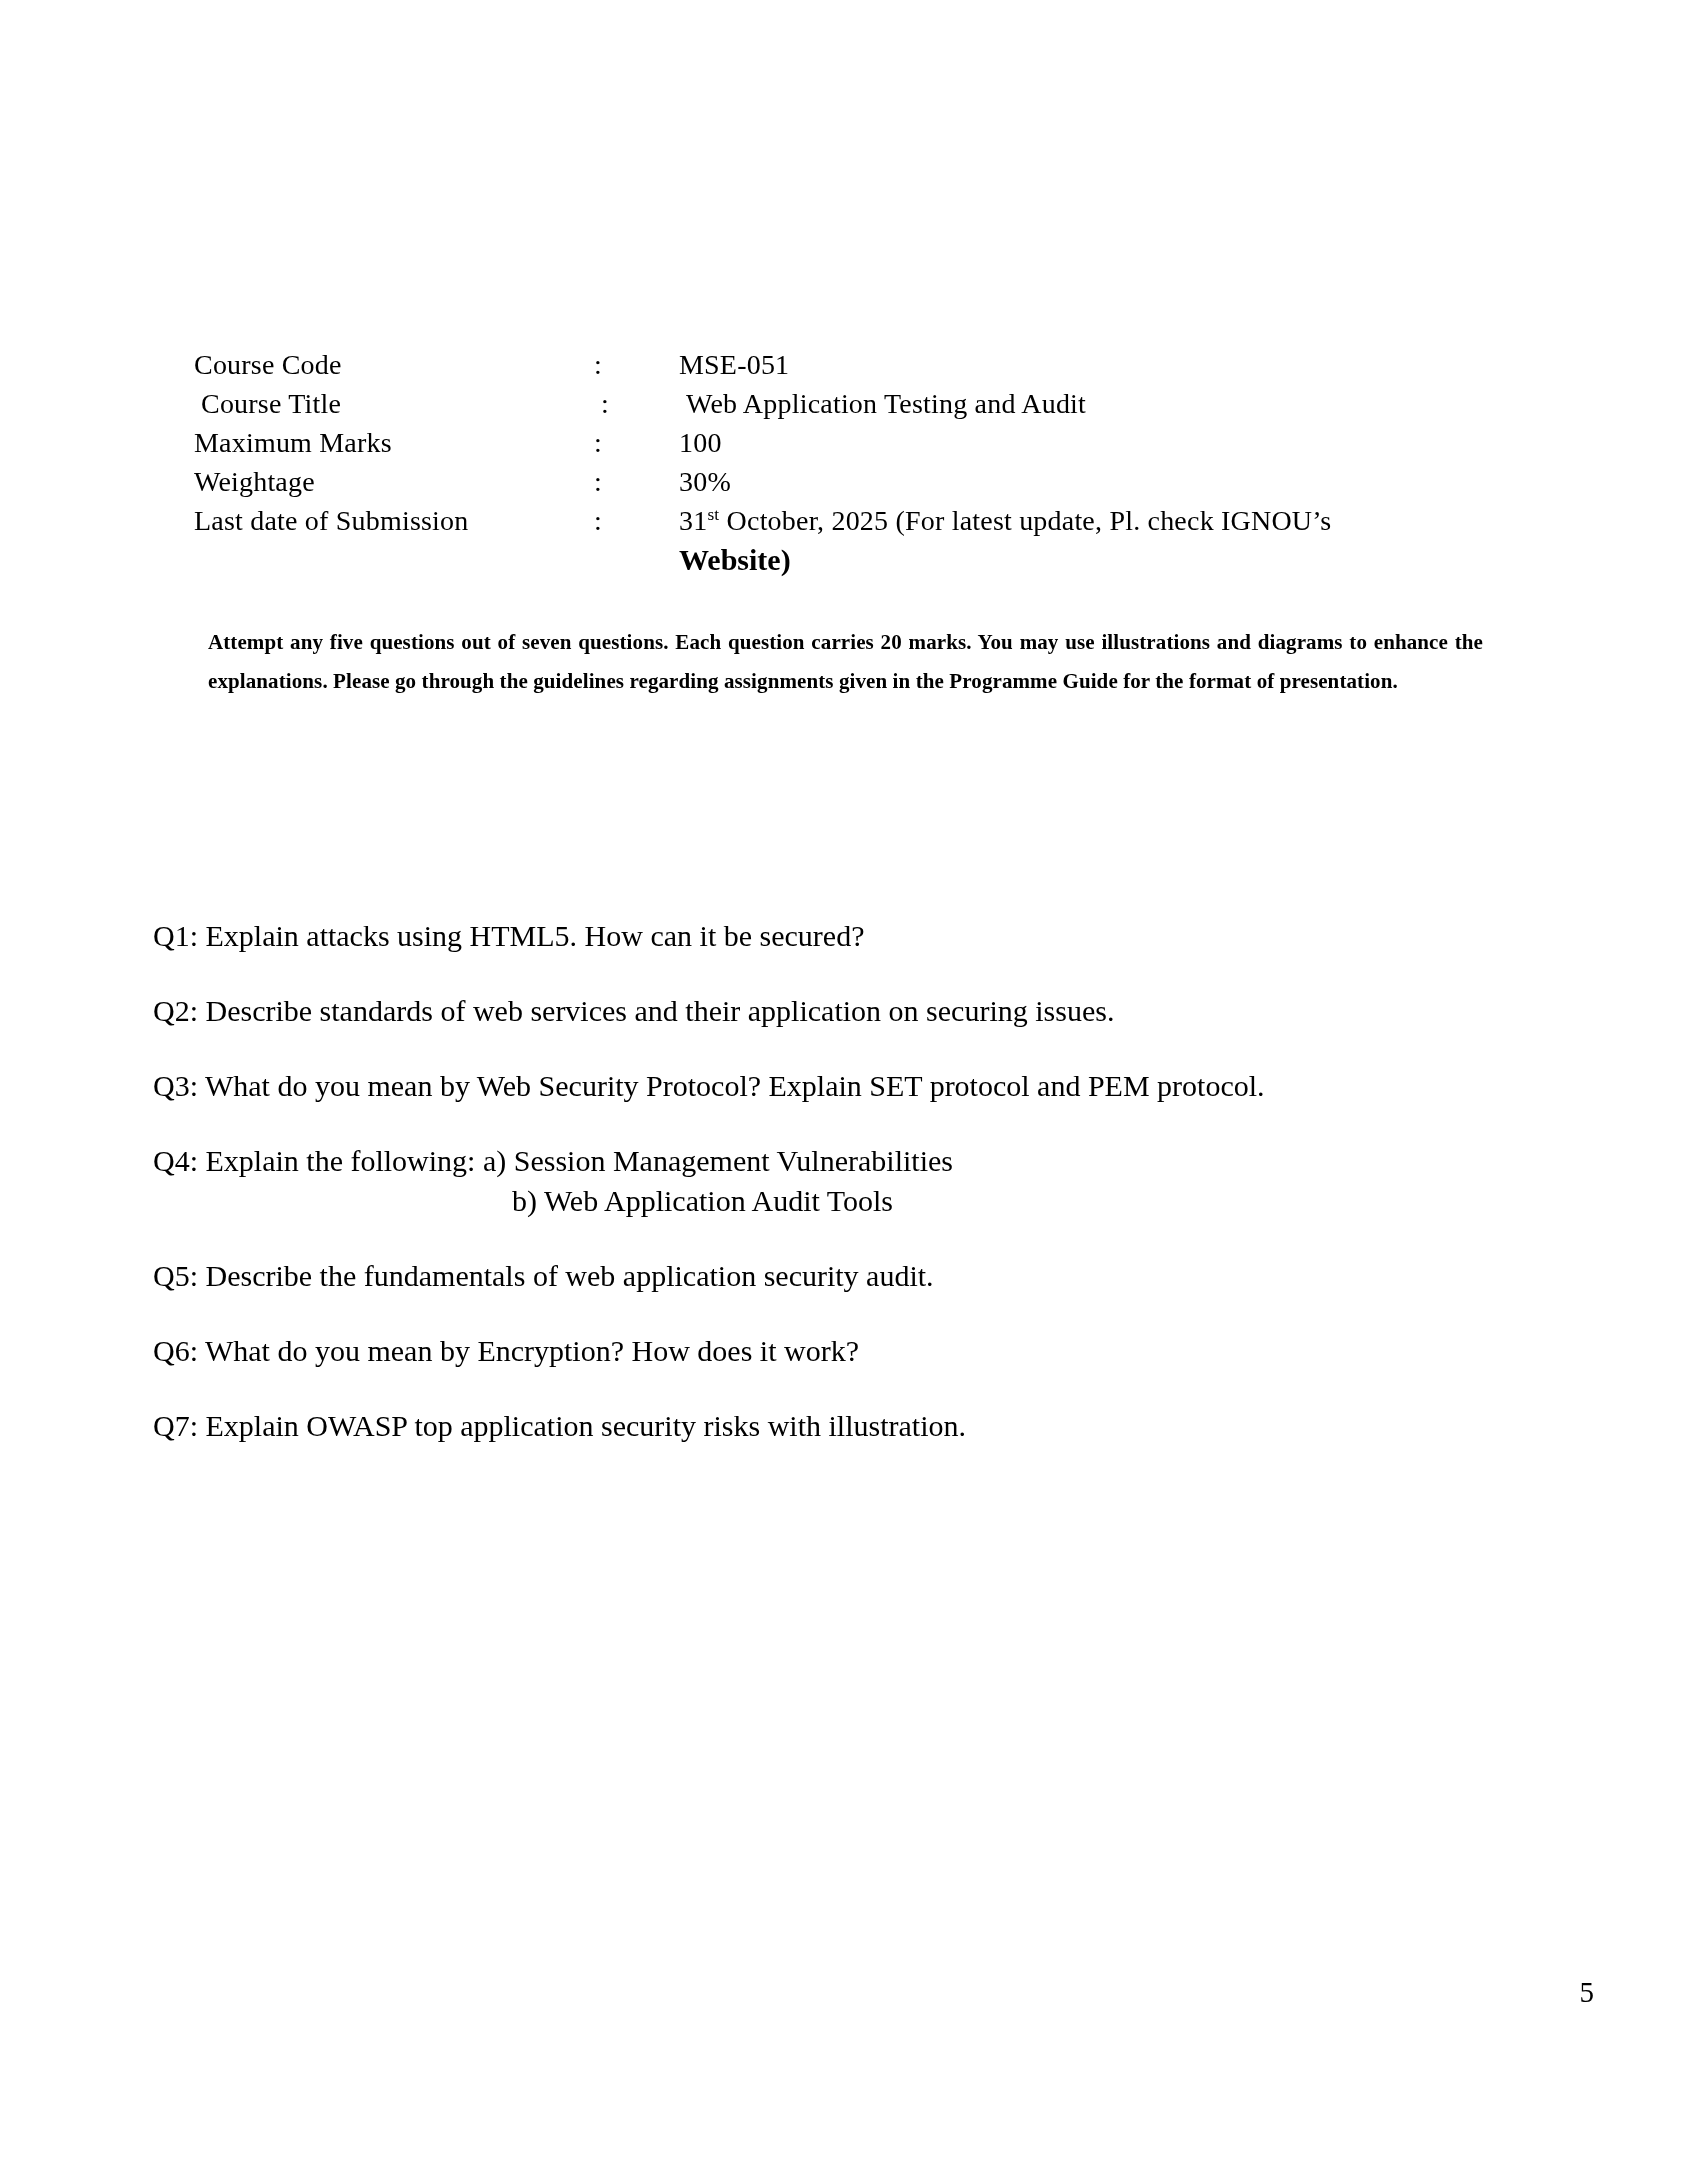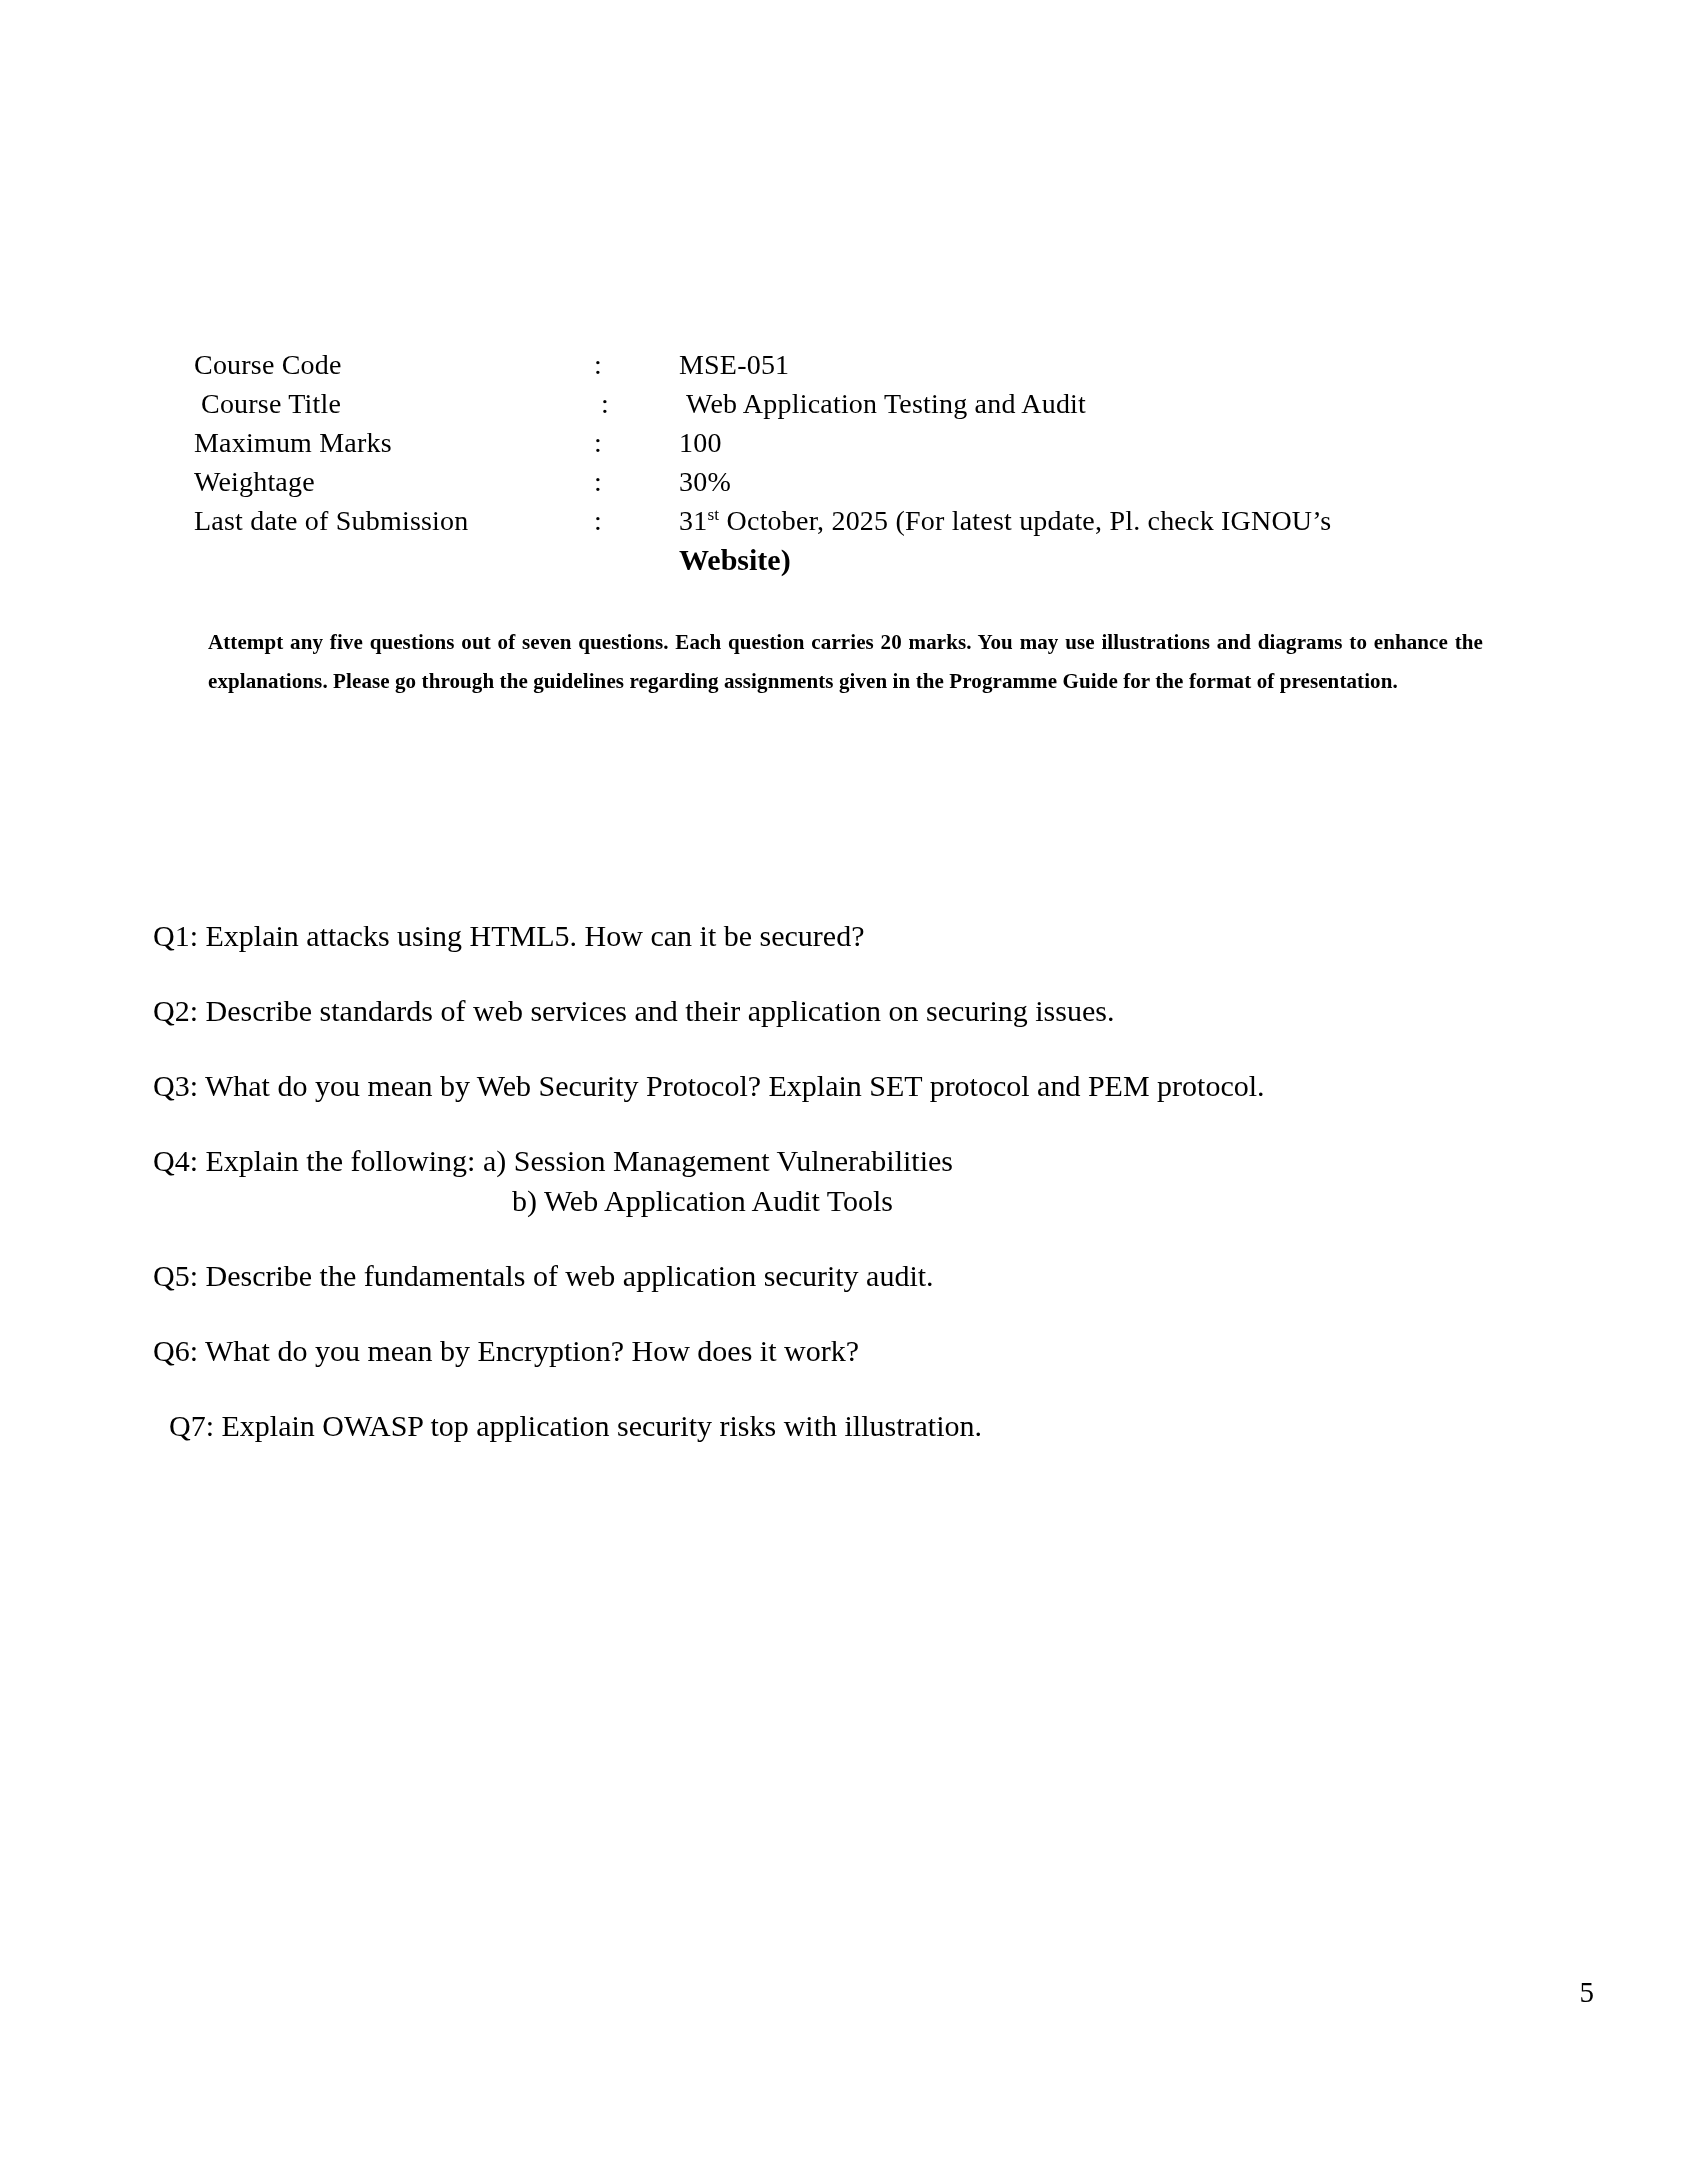--- a/index.html
+++ b/index.html
@@ -82,21 +82,20 @@
     width: 1346px;
   }
   .question {
     font-size: 30px;
     line-height: 40px;
     margin-bottom: 35px;
     white-space: pre-wrap;
   }
   .question:last-child {
     margin-bottom: 0;
-    margin-left: 16px;
   }
   .q-sub {
     display: block;
     padding-left: 359px;
   }
 
   
   .page-number {
     position: absolute;
     right: 89px;

